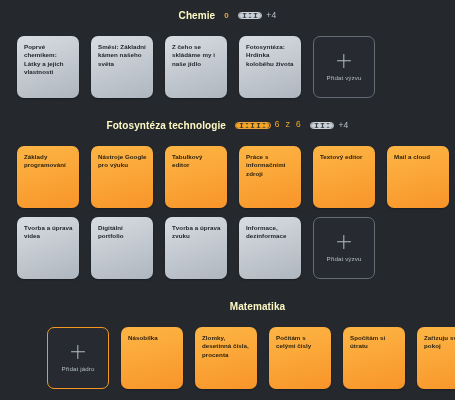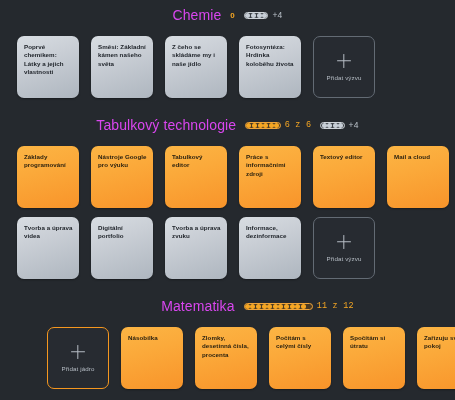--- a/index.html
+++ b/index.html
@@ -29,23 +29,23 @@
     width: 455px;
   }
   .section-head {
     display: flex;
     align-items: center;
     justify-content: center;
     gap: 9px;
     height: 26px;
   }
   .section-title {
-    font-size: 14px;
-    font-weight: 400;
-    color: #d946ef;
+    font-size: 10px;
+    font-weight: 700;
+    color: #fef9c3;
     letter-spacing: 0.1px;
     white-space: nowrap;
   }
 
   
   .prog-group {
     display: flex;
     align-items: center;
     gap: 4px;
   }
@@ -214,21 +214,21 @@
             <div class="card-title">Fotosyntéza: Hrdinka koloběhu života</div>
           </div>
           <div class="card add">
             <div class="plus-icon"></div>
             <div class="add-label">Přidat výzvu</div>
           </div>
         </div>
       </div>
       <div class="section sec-it">
         <div class="section-head">
-          <div class="section-title">Tabulkový technologie</div>
+          <div class="section-title">Fotosyntéza technologie</div>
           <div class="prog-group">
             <div class="pill orange">
               <span class="seg on"></span>
               <span class="seg on"></span>
               <span class="seg on"></span>
               <span class="seg on"></span>
               <span class="seg on"></span>
               <span class="seg on"></span>
             </div>
             <span class="prog-label orange">6 z 6</span>
@@ -278,37 +278,20 @@
           </div>
           <div class="card add">
             <div class="plus-icon"></div>
             <div class="add-label">Přidat výzvu</div>
           </div>
         </div>
       </div>
       <div class="section sec-mat">
         <div class="section-head">
           <div class="section-title">Matematika</div>
-          <div class="prog-group">
-            <div class="pill orange">
-              <span class="seg on"></span>
-              <span class="seg on"></span>
-              <span class="seg on"></span>
-              <span class="seg on"></span>
-              <span class="seg on"></span>
-              <span class="seg on"></span>
-              <span class="seg on"></span>
-              <span class="seg on"></span>
-              <span class="seg on"></span>
-              <span class="seg on"></span>
-              <span class="seg on"></span>
-              <span class="seg off"></span>
-            </div>
-            <span class="prog-label orange">11 z 12</span>
-          </div>
         </div>
         <div class="row row-gap">
           <div class="card add accent">
             <div class="plus-icon"></div>
             <div class="add-label">Přidat jádro</div>
           </div>
           <div class="card orange">
             <div class="card-title">Násobilka</div>
           </div>
           <div class="card orange">

